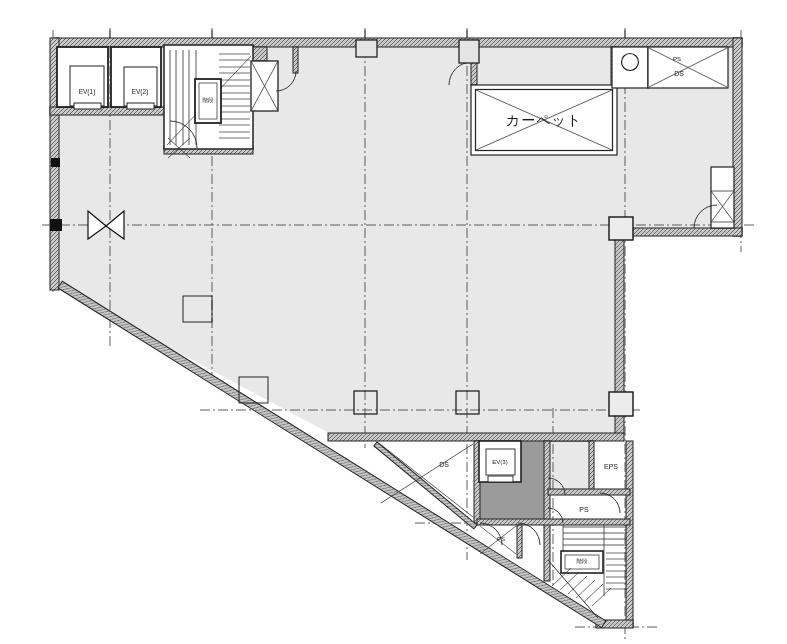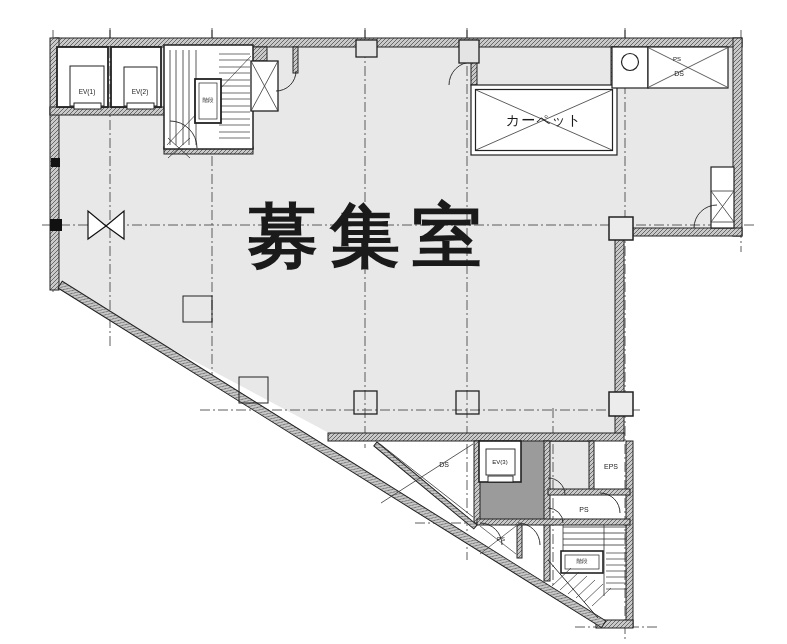--- a/index.html
+++ b/index.html
@@ -227,21 +227,20 @@
           <line x1="560" y1="590" x2="579" y2="572"></line>
       <line x1="568" y1="594" x2="587" y2="576"></line>
           <line x1="576" y1="598" x2="595" y2="580"></line>
       <line x1="584" y1="602" x2="603" y2="584"></line>
           <line x1="592" y1="606" x2="611" y2="588"></line>
     </g>
     <line x1="548" y1="560" x2="598" y2="618" stroke="#333" stroke-width="1"></line>
   </g>
 </svg>
 
-<div class="lbl lbl-main" style="left:365px;top:236px;">募集室</div>
 
 <div class="lbl lbl-t7" style="left:87px;top:92px;font-size:6.5px;">EV(1)</div>
 <div class="lbl lbl-t7" style="left:140px;top:92px;font-size:6.5px;">EV(2)</div>
 <div class="lbl lbl-t6" style="left:208px;top:101px;font-size:5.5px;">階段</div>
 
 <div class="lbl lbl-t6" style="left:677px;top:59px;">PS</div>
 <div class="lbl lbl-t7" style="left:679px;top:73px;">DS</div>
 
 <div class="lbl lbl-t8" style="left:544px;top:120px;">カーペット</div>
 

